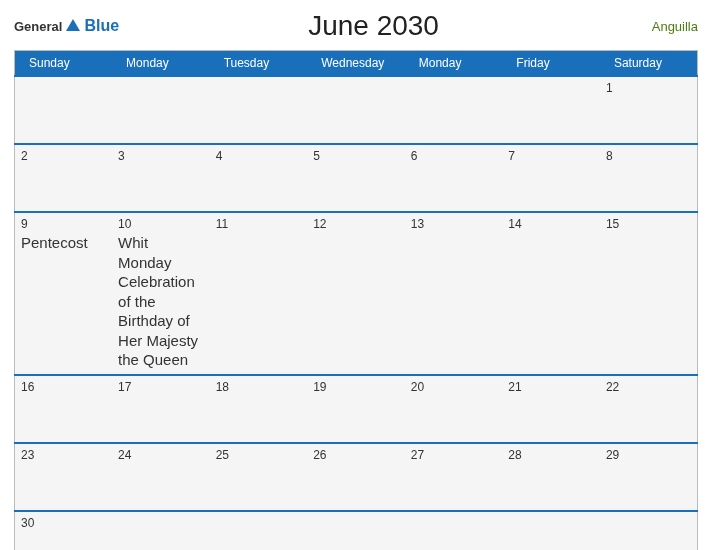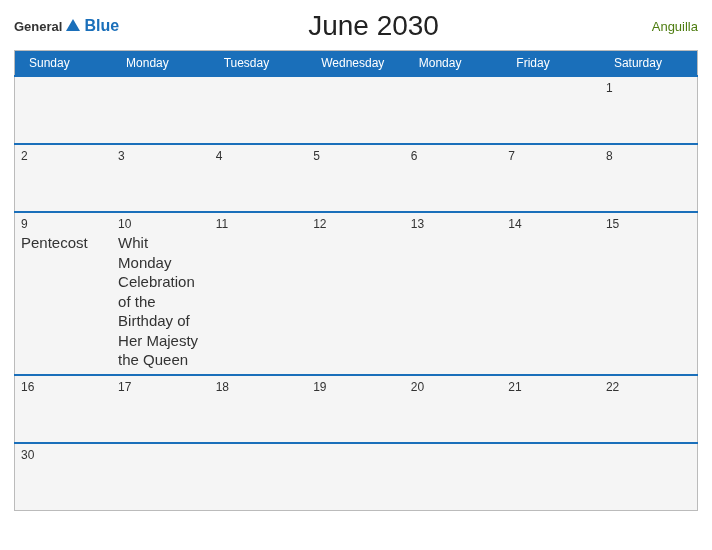--- a/index.html
+++ b/index.html
@@ -200,20 +200,43 @@
           <td>
             <span class="day-num">20</span>
           </td>
           <td>
             <span class="day-num">21</span>
           </td>
           <td>
             <span class="day-num">22</span>
           </td>
         </tr>
+        <tr>
+          <td>
+            <span class="day-num">23</span>
+          </td>
+          <td>
+            <span class="day-num">24</span>
+          </td>
+          <td>
+            <span class="day-num">25</span>
+          </td>
+          <td>
+            <span class="day-num">26</span>
+          </td>
+          <td>
+            <span class="day-num">27</span>
+          </td>
+          <td>
+            <span class="day-num">28</span>
+          </td>
+          <td>
+            <span class="day-num">29</span>
+          </td>
+        </tr>
         <tr class="last-row">
           <td>
             <span class="day-num">30</span>
           </td>
           <td class="empty"></td>
           <td class="empty"></td>
           <td class="empty"></td>
           <td class="empty"></td>
           <td class="empty"></td>
           <td class="empty"></td>

